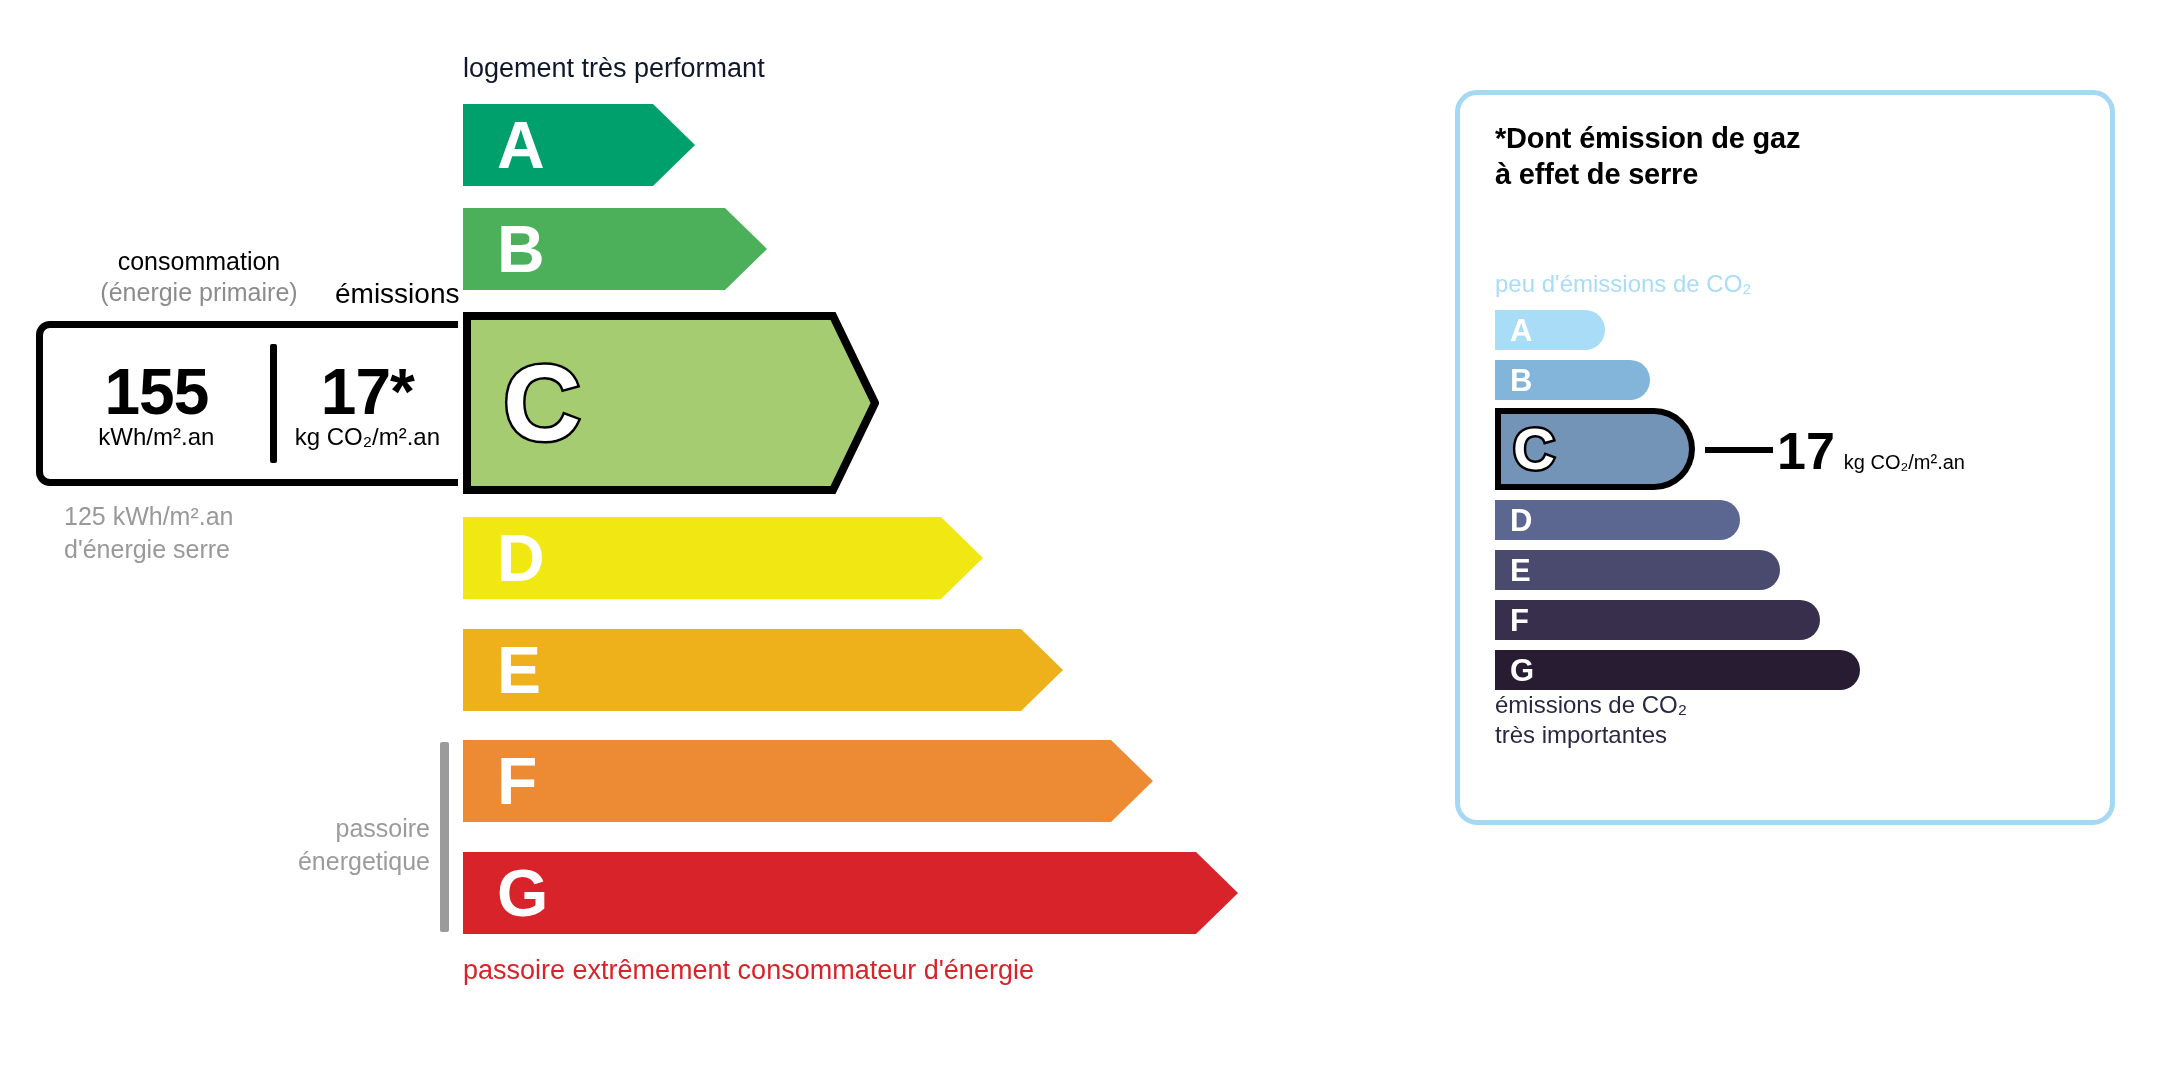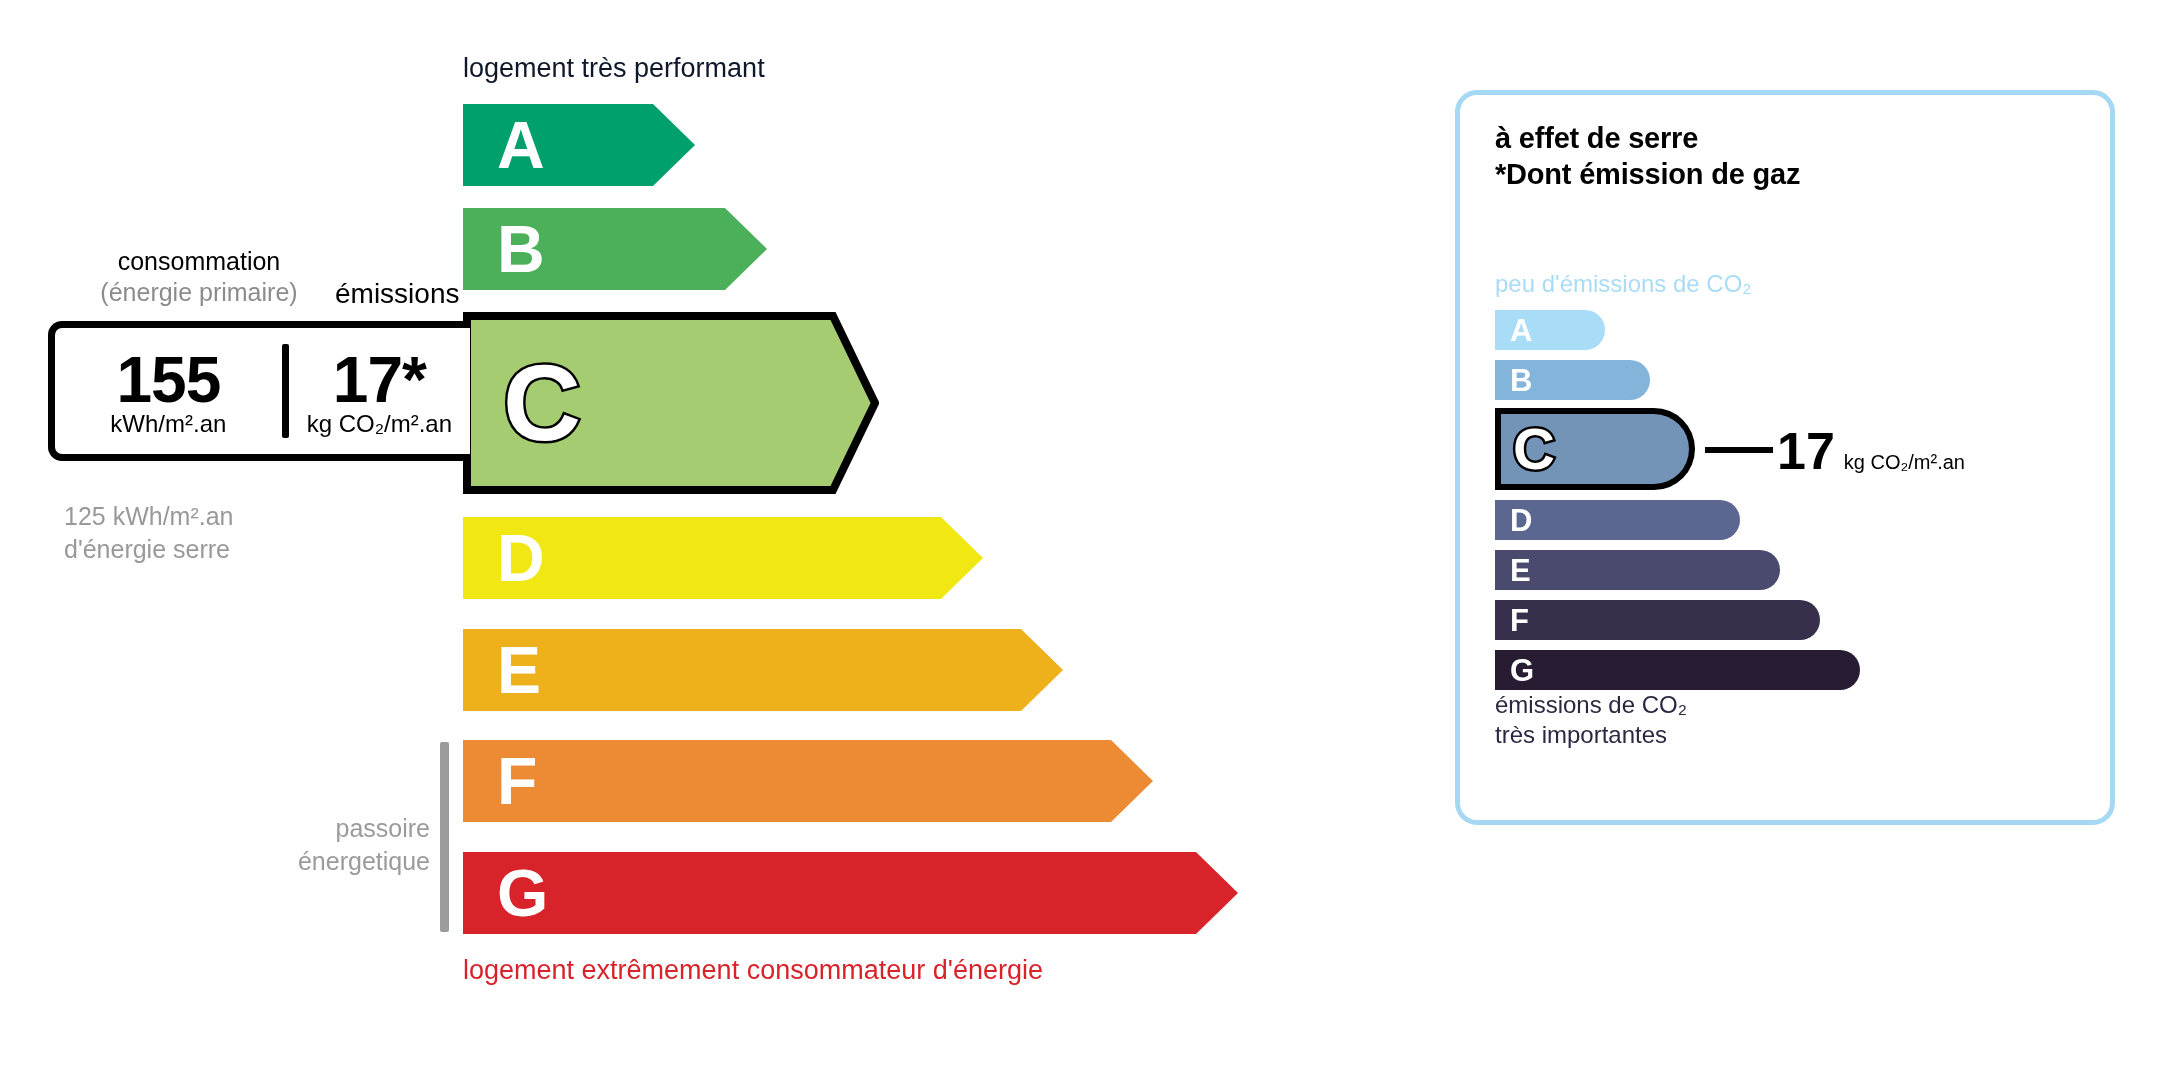--- a/index.html
+++ b/index.html
@@ -80,24 +80,24 @@
   #row-D { top: 517px;  width: 520px; }
   #row-E { top: 629px;  width: 600px; }
   #row-F { top: 740px;  width: 690px; }
   #row-G { top: 852px;  width: 775px; }
 
   #row-C .arrow-letter { font-size: 108px; left: 40px; }
 
   
   #value-box {
     position: absolute;
-    left: 48px;
+    left: 36px;
     top: 321px;
     width: 422px;
-    height: 140px;
+    height: 165px;
     border: 7px solid #000;
     border-right: none;
     border-radius: 14px 0 0 14px;
     background: #ffffff;
     box-sizing: border-box;
     display: flex;
     z-index: 5;
   }
   .value-cell {
     flex: 1 1 0;
@@ -384,28 +384,28 @@
     <span class="arrow-letter">F</span>
   </div>
 
   <div class="arrow-row" id="row-G">
     <svg class="arrow-shape" viewBox="0 0 775 82" preserveAspectRatio="none">
       <polygon id="poly-G" points="0,0 733,0 775,41 733,82 0,82" fill="#d8232a"></polygon>
     </svg>
     <span class="arrow-letter">G</span>
   </div>
 
-  <div class="caption-bottom">logement extrêmement consommateur d'énergie</div>
+  <div class="caption-bottom">passoire extrêmement consommateur d'énergie</div>
 </div>
 
 <div id="co2-panel" style="border-color: rgb(165, 216, 243);">
 
   <div id="co2-title">
+    <div>*Dont émission de gaz</div>
     <div>à effet de serre</div>
-    <div>*Dont émission de gaz</div>
   </div>
 
   <div id="co2-caption-top" style="color: rgb(169, 220, 246);">peu d'émissions de CO₂</div>
 
   <div class="co2-row" id="co2-row-A">
     <div class="co2-bar" id="cbar-A" style="background: rgb(169, 220, 246);"></div>
     <span class="co2-letter">A</span>
   </div>
   <div class="co2-row" id="co2-row-B">
     <div class="co2-bar" id="cbar-B" style="background: rgb(131, 180, 218);"></div>

